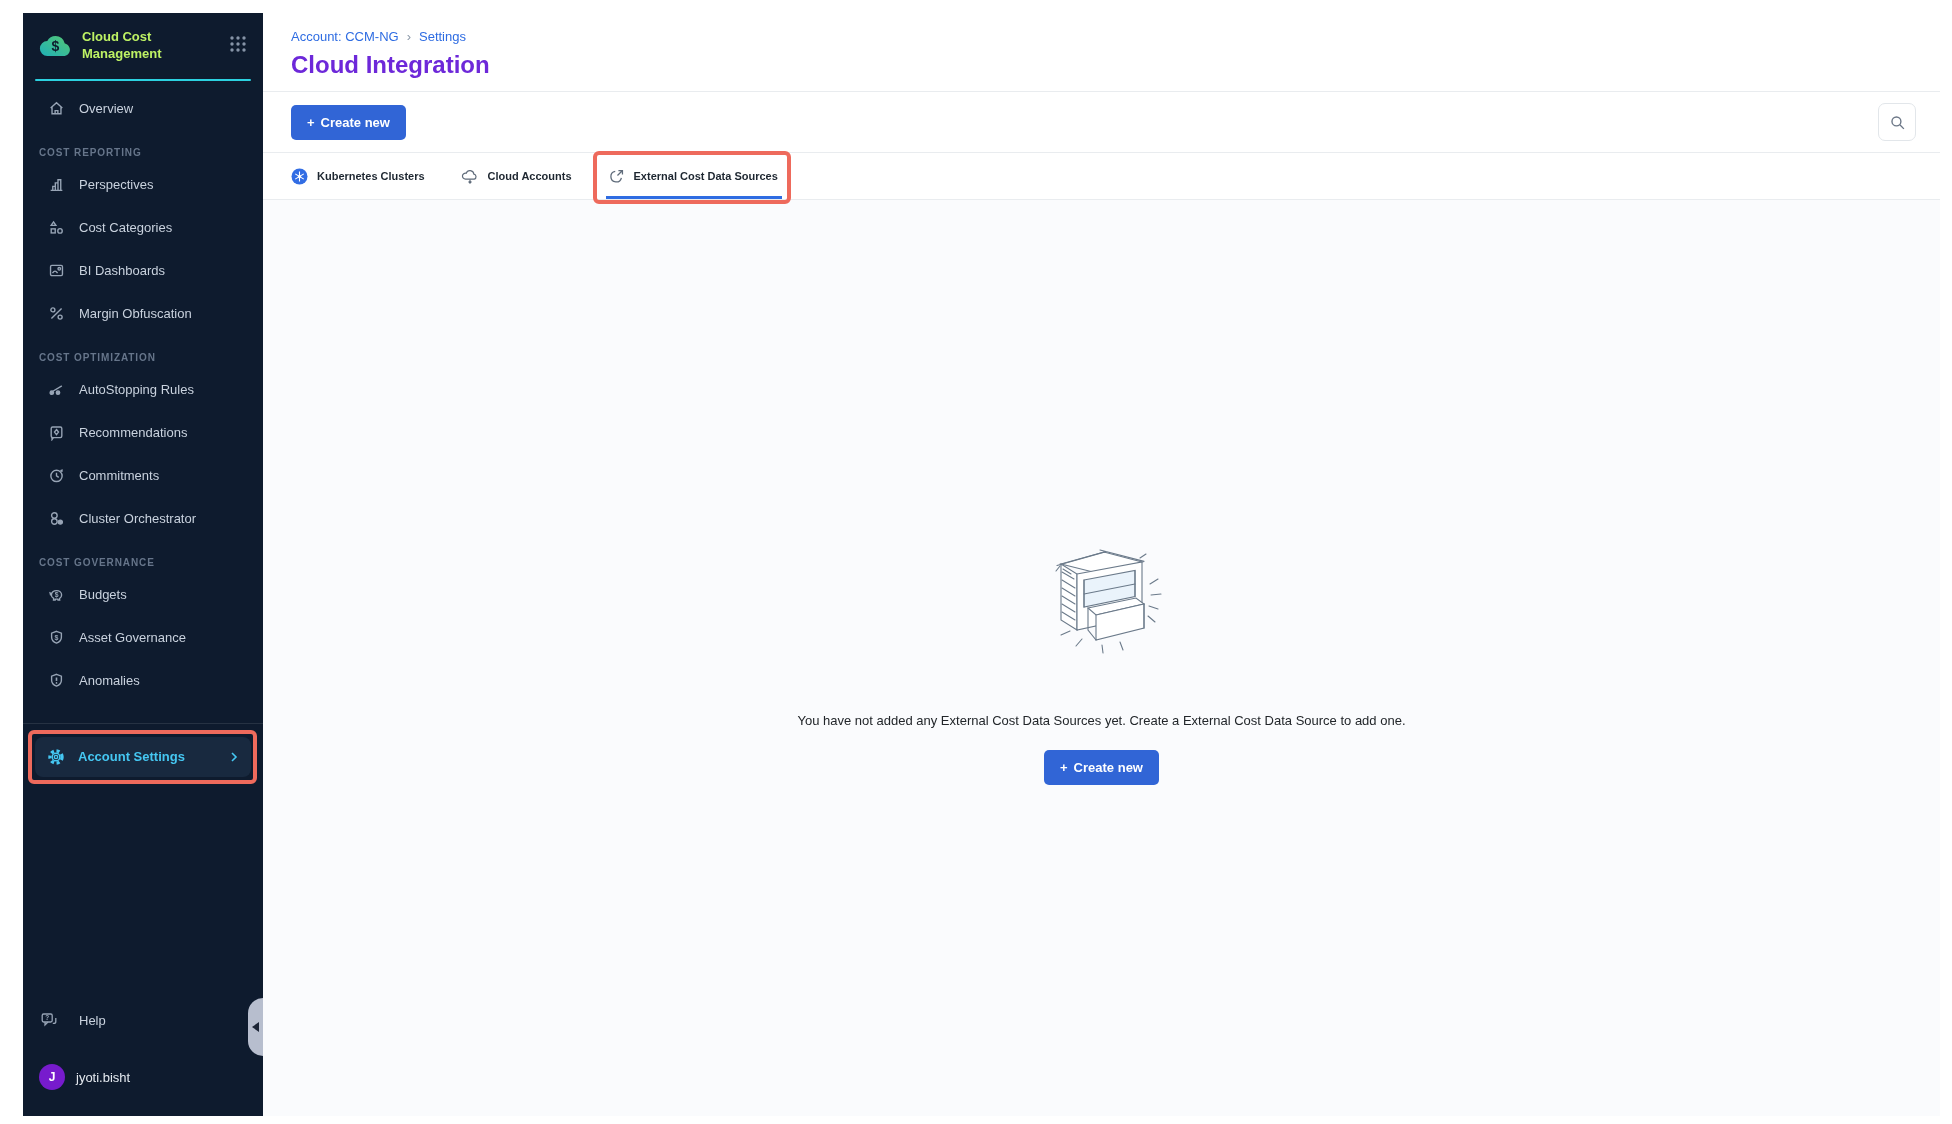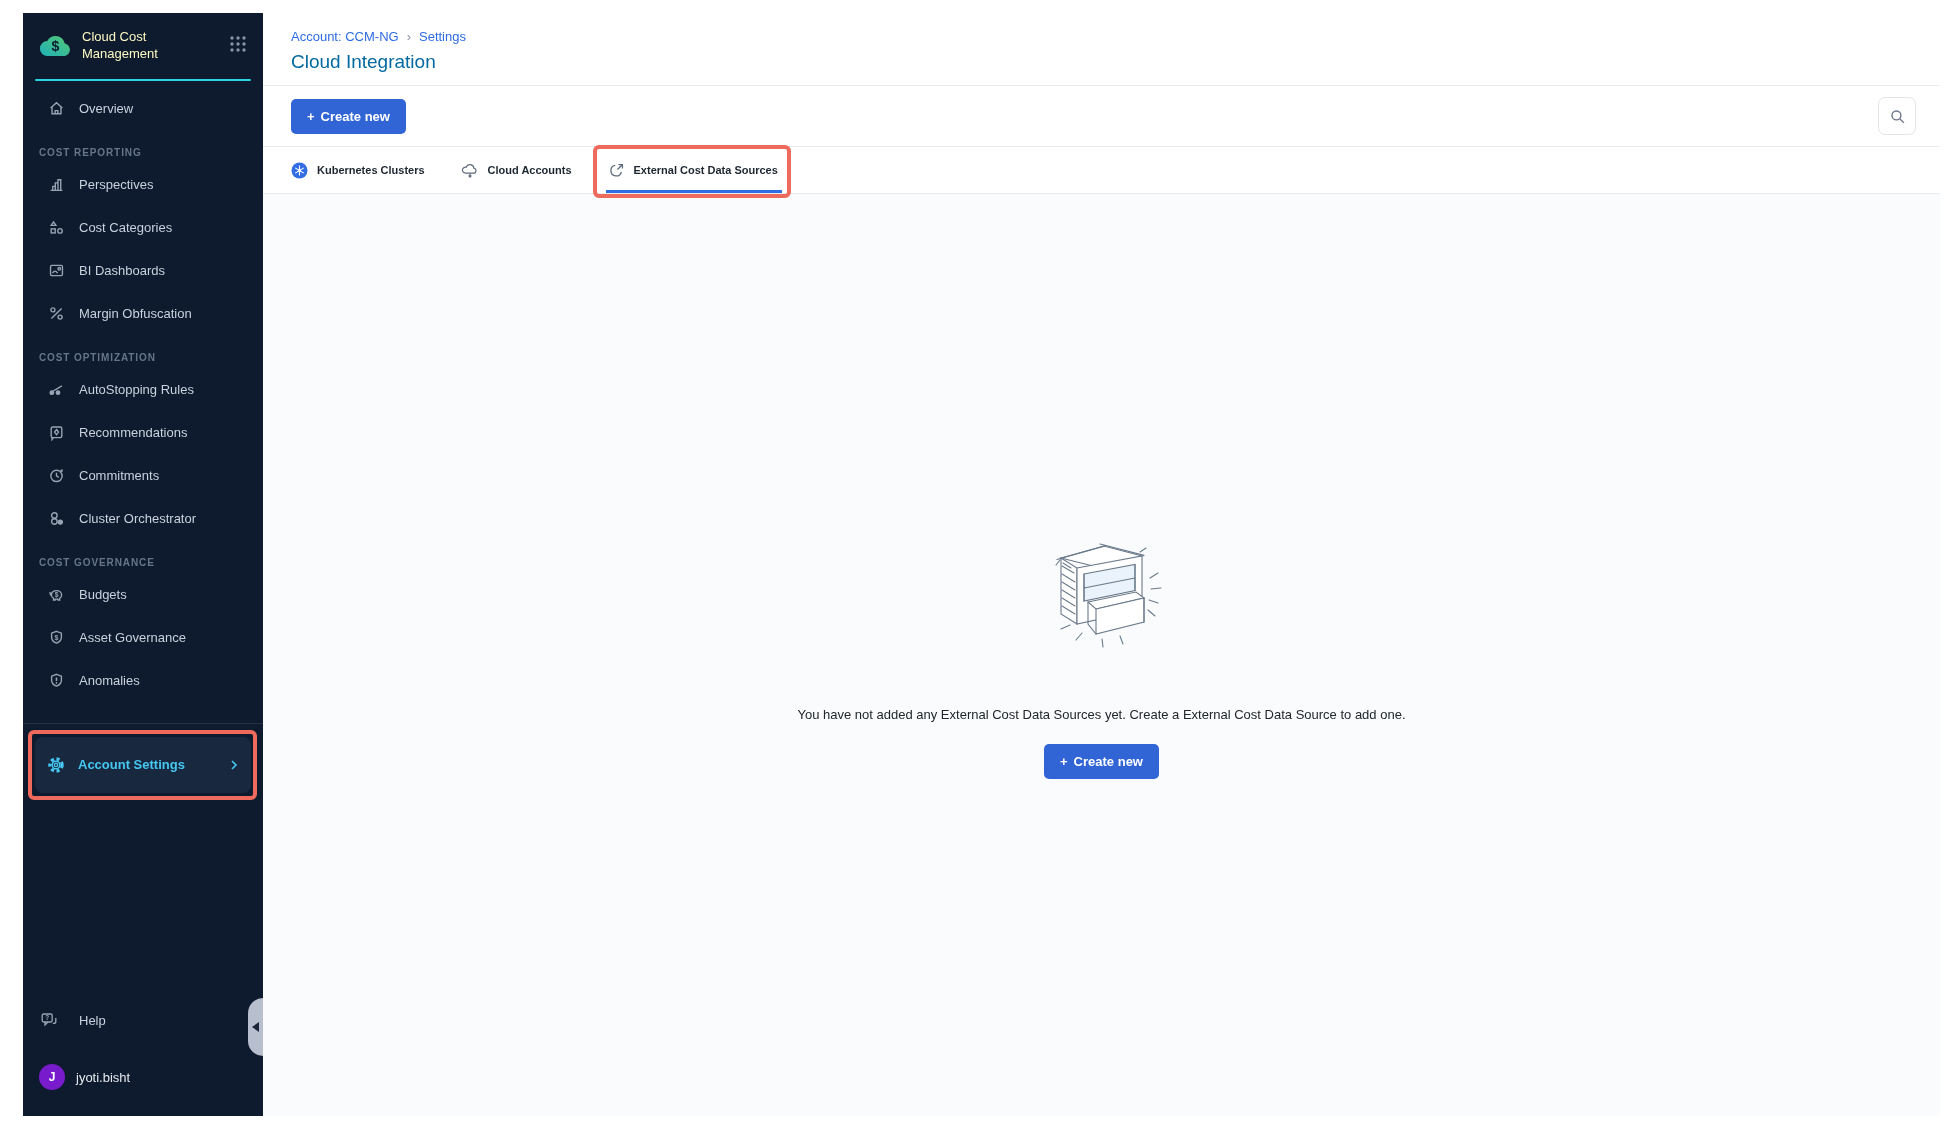--- a/index.html
+++ b/index.html
@@ -5,32 +5,32 @@
 <style>
   html,body{margin:0;padding:0;width:1952px;height:1124px;background:#ffffff;overflow:hidden;
     font-family:"Liberation Sans","DejaVu Sans",sans-serif;-webkit-font-smoothing:antialiased;}
   *{box-sizing:border-box;}
   .app{position:absolute;top:13px;left:23px;right:12px;bottom:8px;display:flex;background:#fff;}
 
   
   .sidebar{width:240px;flex:0 0 240px;background:var(--sidebar_bg,#0e1b2e);color:#c9d2de;
     display:flex;flex-direction:column;position:relative;}
   .side-header{display:flex;align-items:center;gap:11px;padding:16px 14px 12px 16px;}
-  .logo-title{font-size:13px;font-weight:400;color:#fef9c3;line-height:1.3;width:110px;}
+  .logo-title{font-size:13px;font-weight:700;color:#bef264;line-height:1.3;width:110px;}
   .grid-btn{margin-left:auto;background:none;border:none;padding:2px;cursor:pointer;color:#8694a7;}
   .teal-rule{height:2px;background:var(--teal,#2cd1e0);margin:4px 12px 0 12px;border-radius:1px;}
   .nav{padding-top:6px;}
   .nav-item{display:flex;align-items:center;gap:13px;height:43px;padding:0 24px;font-size:13px;
     color:#c9d2de;cursor:pointer;white-space:nowrap;}
   .nav-item .ic{width:19px;display:flex;justify-content:center;color:#97a4b5;flex:0 0 19px;}
   .section-label{padding:17px 16px 5px 16px;font-size:10px;font-weight:700;letter-spacing:.9px;
     color:#66758a;}
   .side-rule{border-top:1px solid rgba(255,255,255,.10);margin:21px 0 13px 0;}
   .acct-wrap{position:relative;margin:0 12px;}
-  .acct-row{display:flex;align-items:center;gap:13px;height:56px;padding:0 11px;border-radius:8px;
+  .acct-row{display:flex;align-items:center;gap:13px;height:40px;padding:0 11px;border-radius:8px;
     background:#18293f;color:#45c7f2;font-size:13px;font-weight:700;cursor:pointer;}
   .acct-row .ic{width:19px;display:flex;justify-content:center;color:#45c7f2;flex:0 0 19px;}
   .acct-chevron{margin-left:auto;display:flex;color:#45c7f2;}
   .annotation{position:absolute;border:4px solid var(--annotation_red,#ee6a5c);border-radius:6px;
     pointer-events:none;z-index:30;}
   .acct-annotation{inset:-7px -6px -7px -7px;}
   .side-spacer{flex:1;}
   .side-footer{padding:0 16px 16px 16px;}
   .help-row{display:flex;align-items:center;gap:21px;height:40px;font-size:13px;color:#c9d2de;cursor:pointer;}
   .help-row .ic{width:19px;display:flex;justify-content:center;color:#97a4b5;}
@@ -43,21 +43,21 @@
     cursor:pointer;z-index:5;}
   .collapse-handle .tri{width:0;height:0;border-top:5px solid transparent;border-bottom:5px solid transparent;
     border-right:7px solid #1c2536;}
 
   
   .main{flex:1;display:flex;flex-direction:column;background:#fff;min-width:0;}
   .main-header{padding:16px 28px 12px 28px;border-bottom:1px solid #e9ecef;}
   .breadcrumb{font-size:13px;display:flex;align-items:center;gap:8px;}
   .crumb-link{color:var(--link_blue,#2e6ce2);cursor:pointer;text-decoration:none;}
   .crumb-sep{color:#8b98a8;font-size:13px;}
-  .page-title{margin-top:7px;font-size:19px;font-weight:400;color:#0369a1;}
+  .page-title{margin-top:7px;font-size:24px;font-weight:700;color:#6d28d9;}
   .toolbar{display:flex;align-items:center;padding:11px 24px 11px 28px;border-bottom:1px solid #e9ecef;}
   .btn-primary{background:var(--primary_blue,#3165d6);color:#fff;border:none;border-radius:5px;
     font-size:13px;font-weight:700;padding:10px 16px;cursor:pointer;
     font-family:"Liberation Sans",sans-serif;display:inline-flex;align-items:center;gap:6px;}
   .search-btn{margin-left:auto;width:38px;height:38px;background:#fff;border:1px solid #e2e6ea;
     border-radius:7px;color:#6b7686;display:flex;align-items:center;justify-content:center;cursor:pointer;}
   .tabbar{display:flex;align-items:stretch;gap:36px;padding:0 28px;height:47px;
     border-bottom:1px solid #e9ecef;}
   .tab{display:flex;align-items:center;gap:9px;font-size:11px;font-weight:700;color:#1d2630;
     position:relative;cursor:pointer;}

